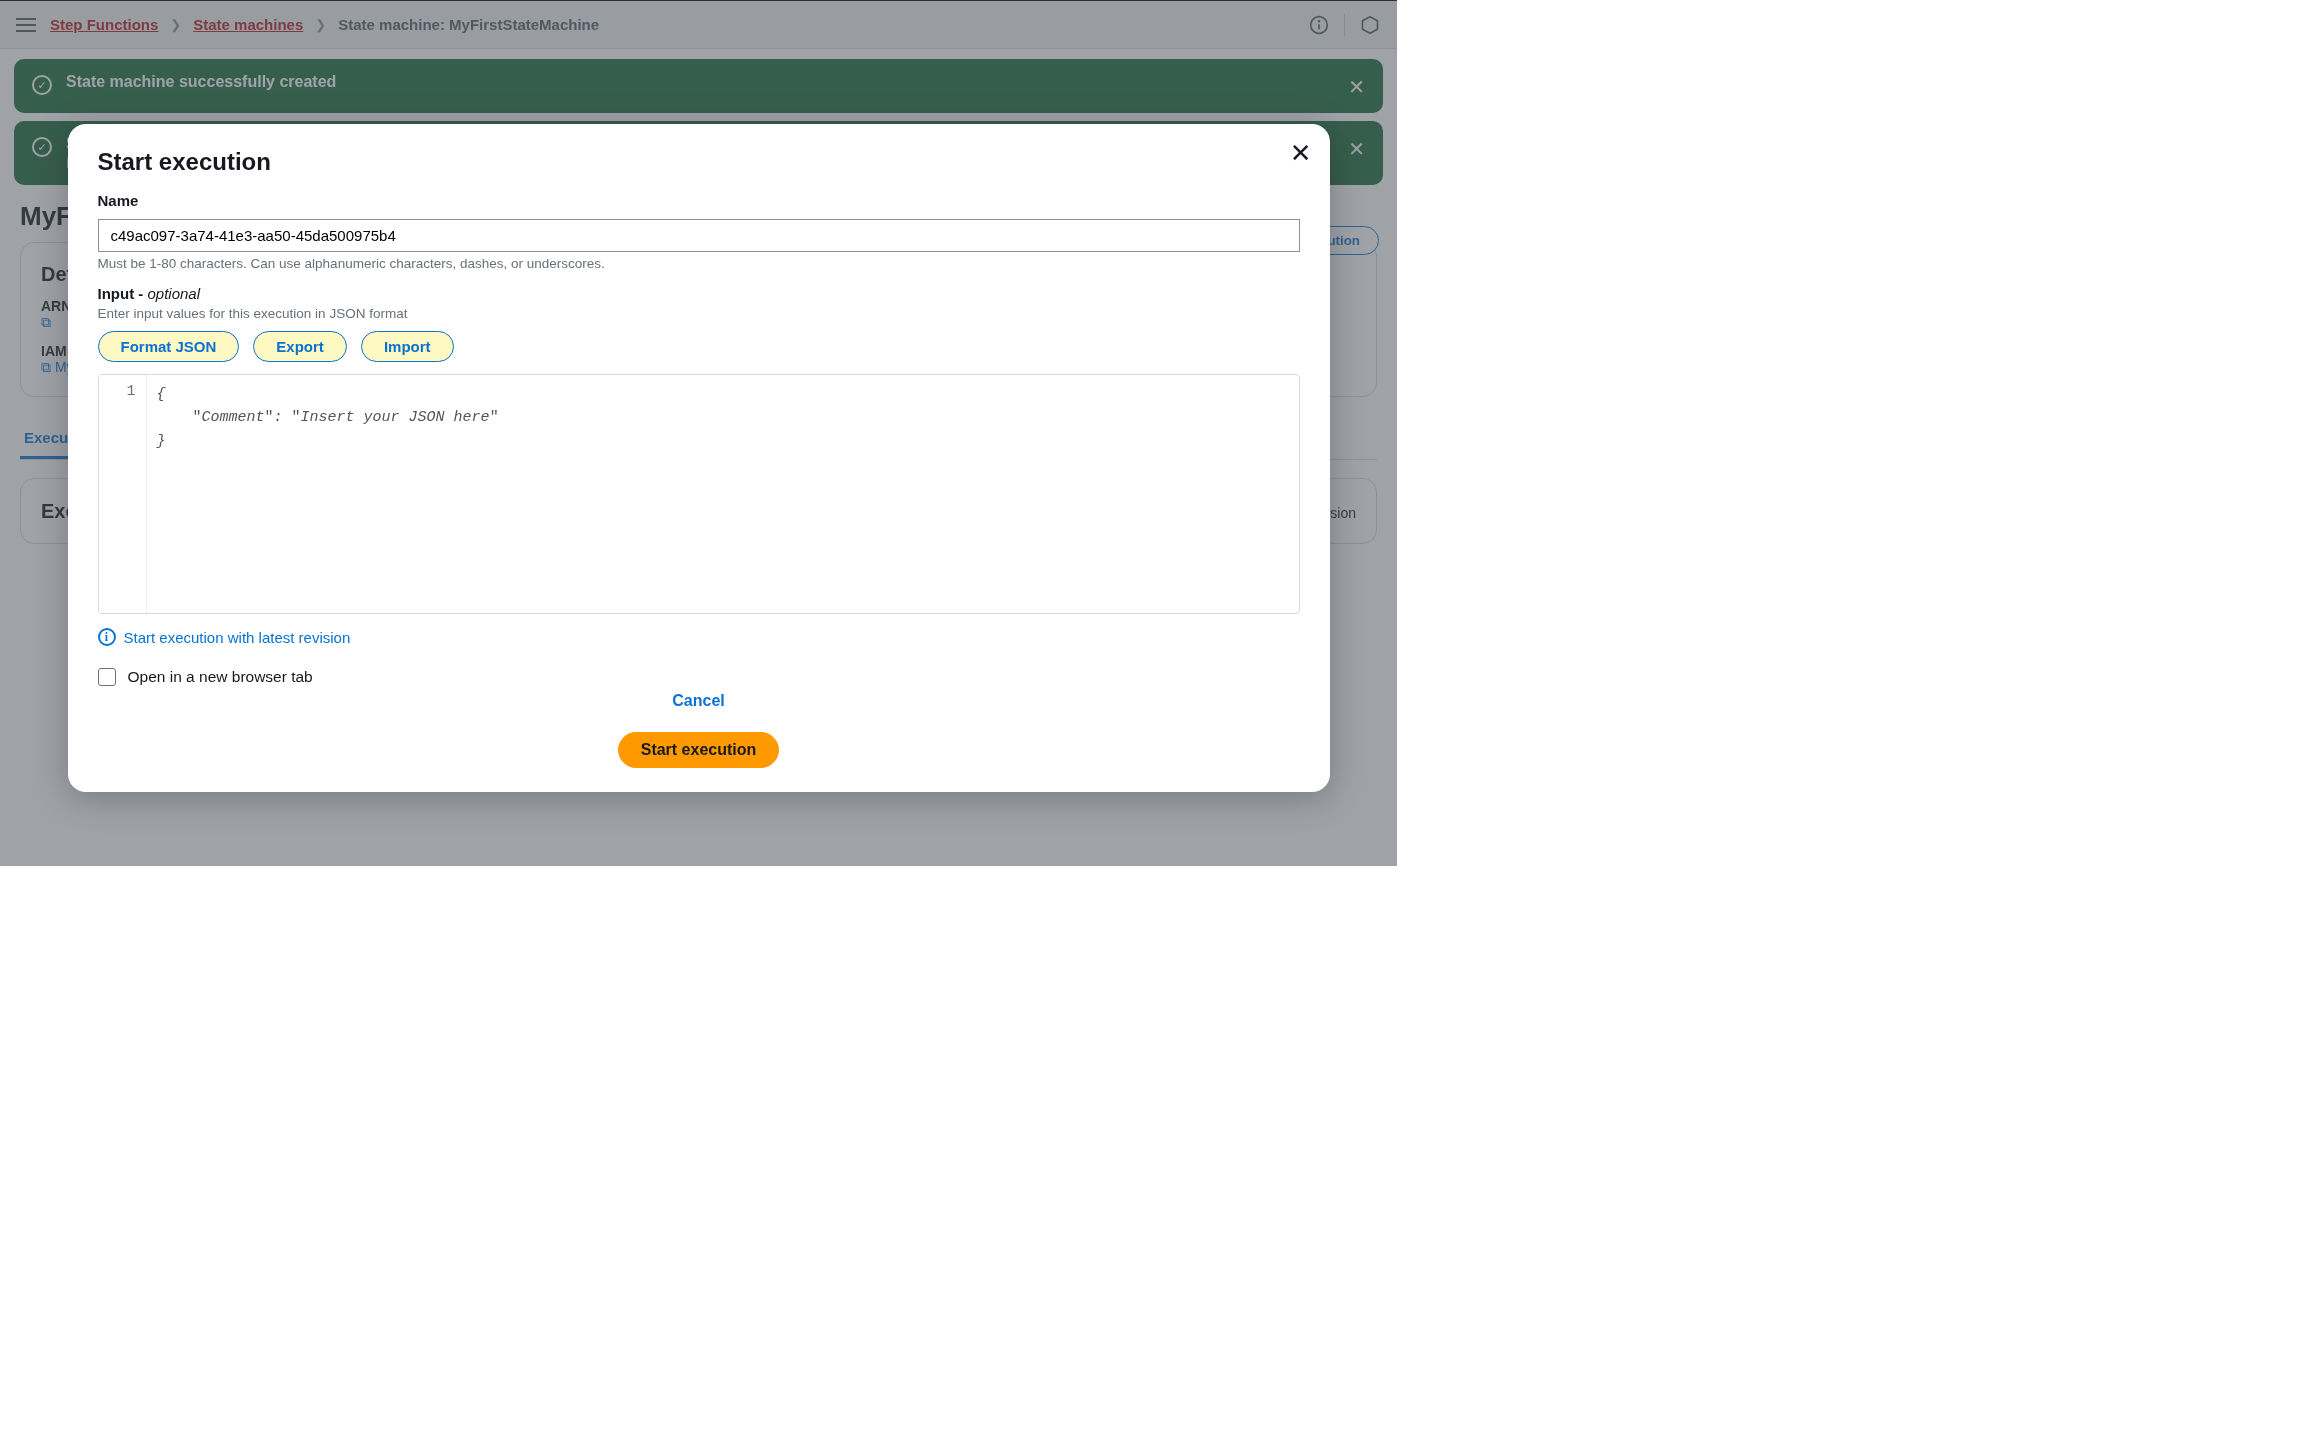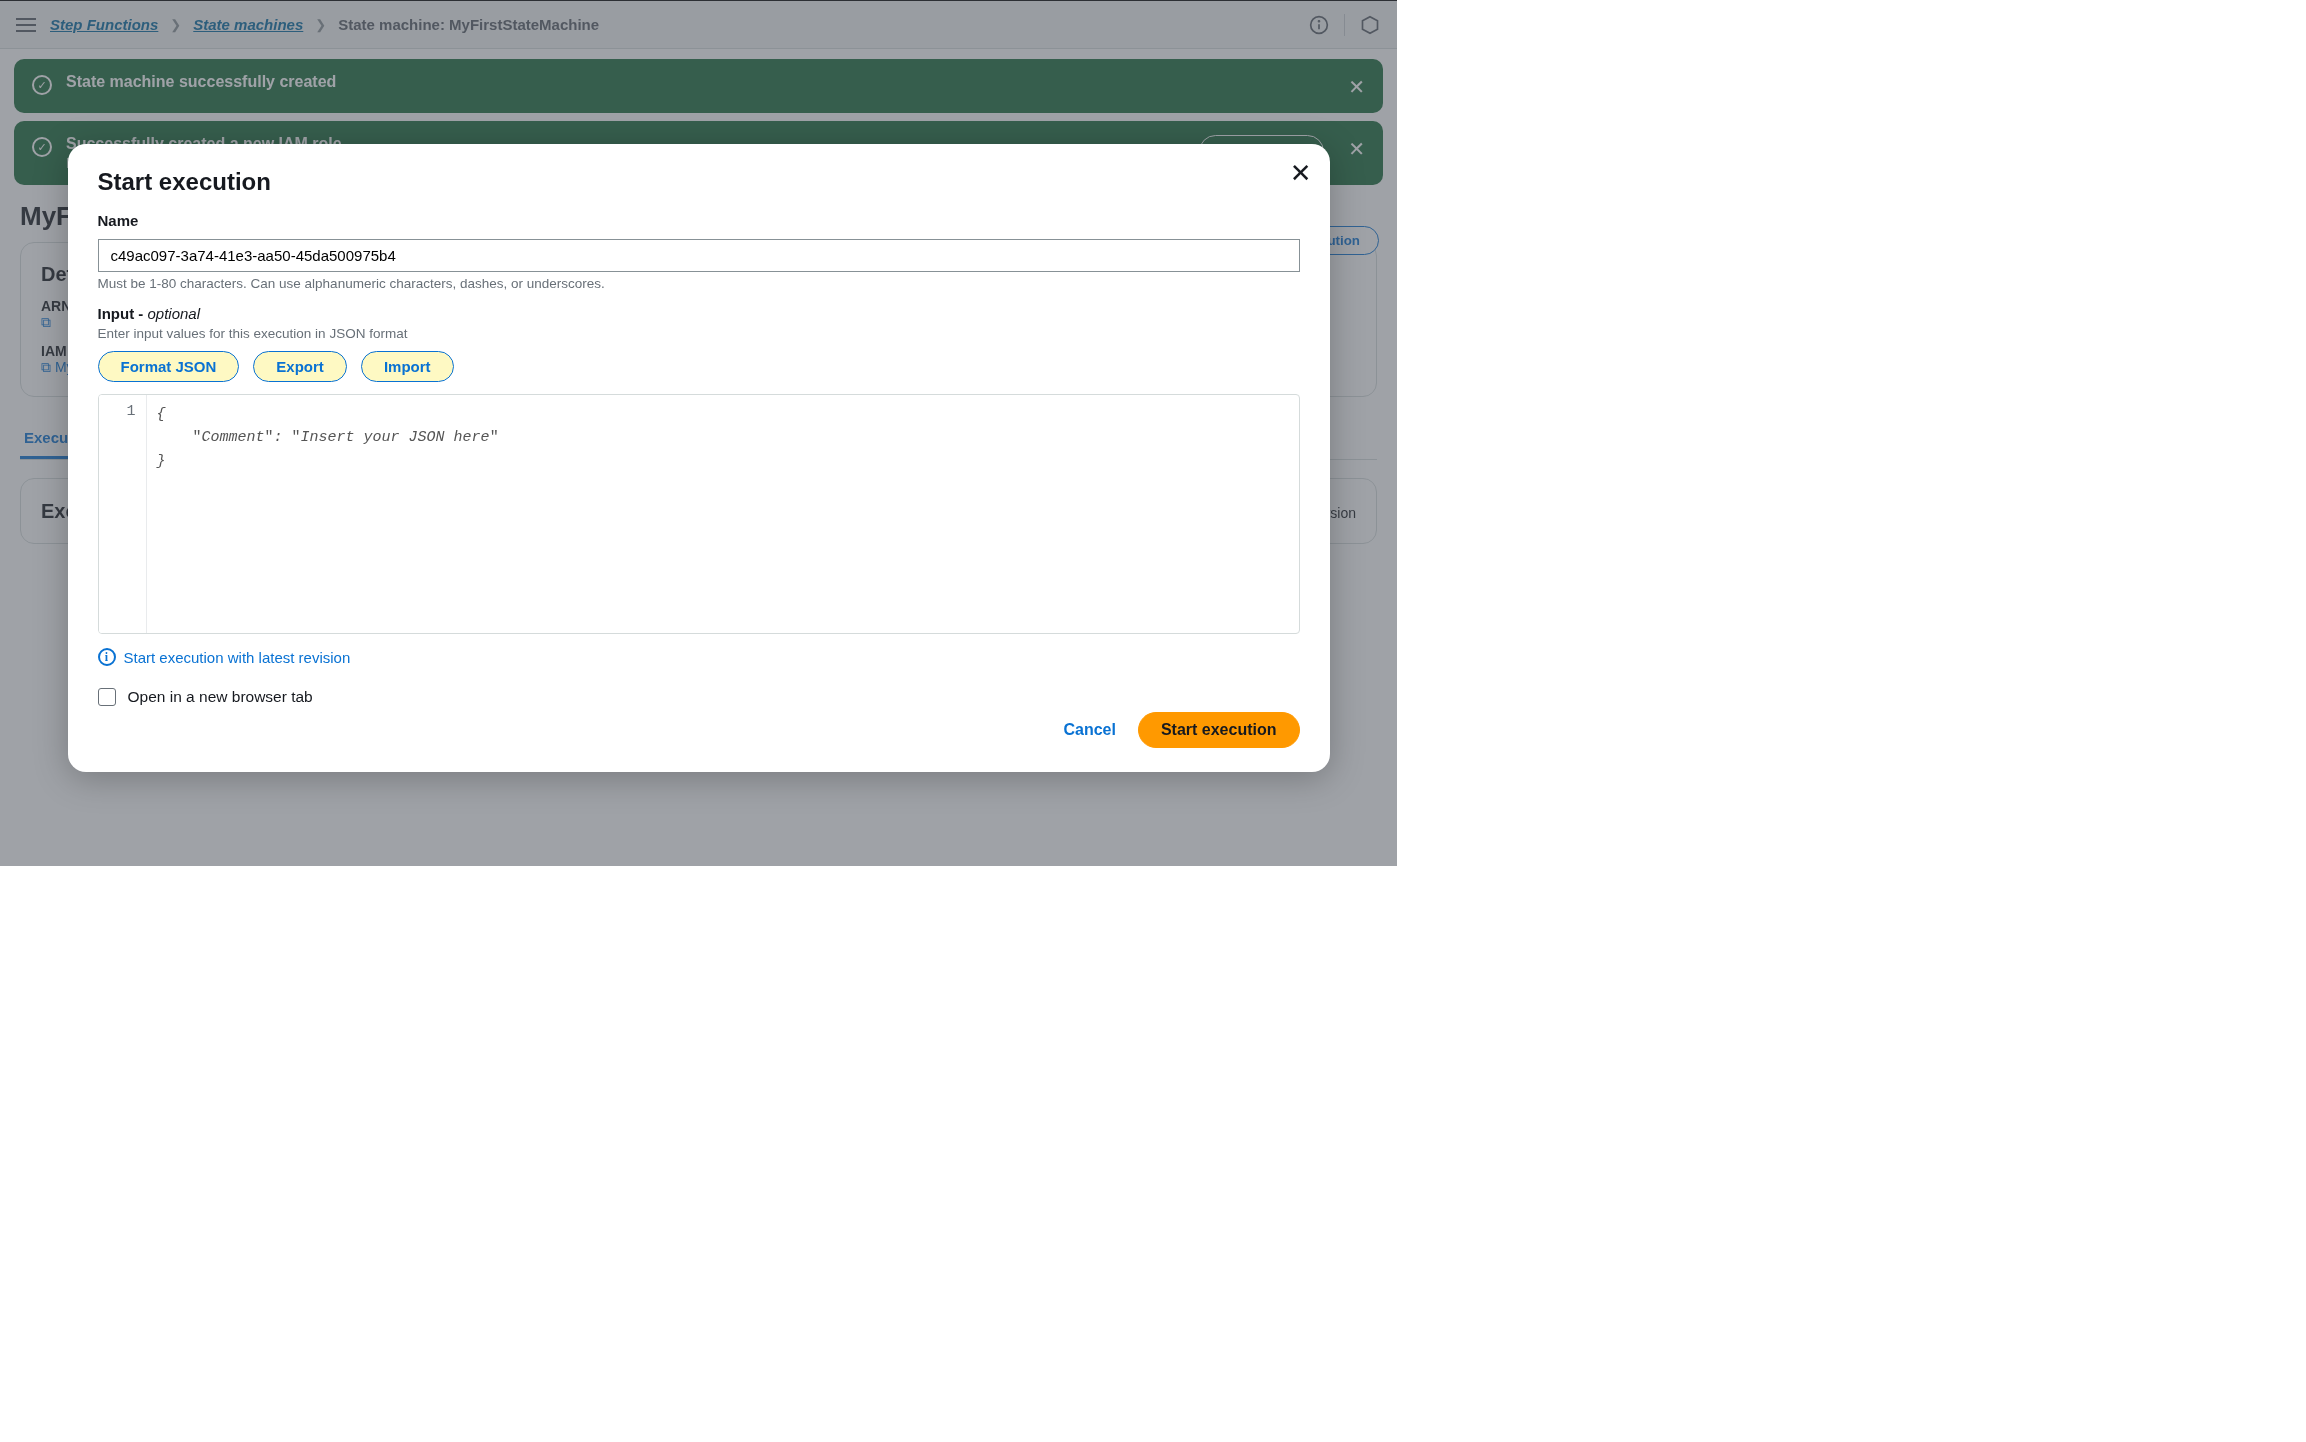--- a/index.html
+++ b/index.html
@@ -29,21 +29,21 @@
     border-bottom: 1px solid #d5dbdb;
     background: #f2f3f3;
     gap: 14px;
   }
   .hamburger-icon {
     display: flex; flex-direction: column; gap: 4px;
     width: 20px; cursor: pointer;
   }
   .hamburger-icon span { height: 2px; background: #545b64; }
   .breadcrumbs { display: flex; align-items: center; gap: 12px; font-size: 15px; }
-  .breadcrumbs .crumb-link { color: #0369a1; text-decoration: underline; font-weight: 700; font-style: italic; }
+  .breadcrumbs .crumb-link { color: #b91c1c; text-decoration: underline; font-weight: 700; }
   .breadcrumbs .crumb-current { color: #545b64; font-weight: 700; }
   .chev { color: #879196; font-size: 13px; }
   .topbar-spacer { flex: 1; }
   .top-icon {
     width: 22px; height: 22px;
     display: flex; align-items: center; justify-content: center;
     color: #545b64; cursor: pointer;
   }
   .divider-v { width: 1px; height: 22px; background: #c7ccd1; }
 
@@ -212,21 +212,21 @@
   }
   .chk {
     width: 18px; height: 18px;
     border: 1.8px solid #687078;
     border-radius: 3px;
     cursor: pointer;
   }
 
   .modal-footer {
     display: flex; justify-content: flex-end; align-items: center;
-    gap: 22px; margin-top: 6px;
+    gap: 22px; margin-top: 6px; flex-direction: column;
   }
   .btn-link {
     color: #0972d3; font-weight: 700; font-size: 16px;
     background: none; border: none; cursor: pointer;
     font-family: inherit;
   }
   .btn-primary {
     background: #ff9900;
     border: 1px solid #ff9900;
     color: #16191f;

